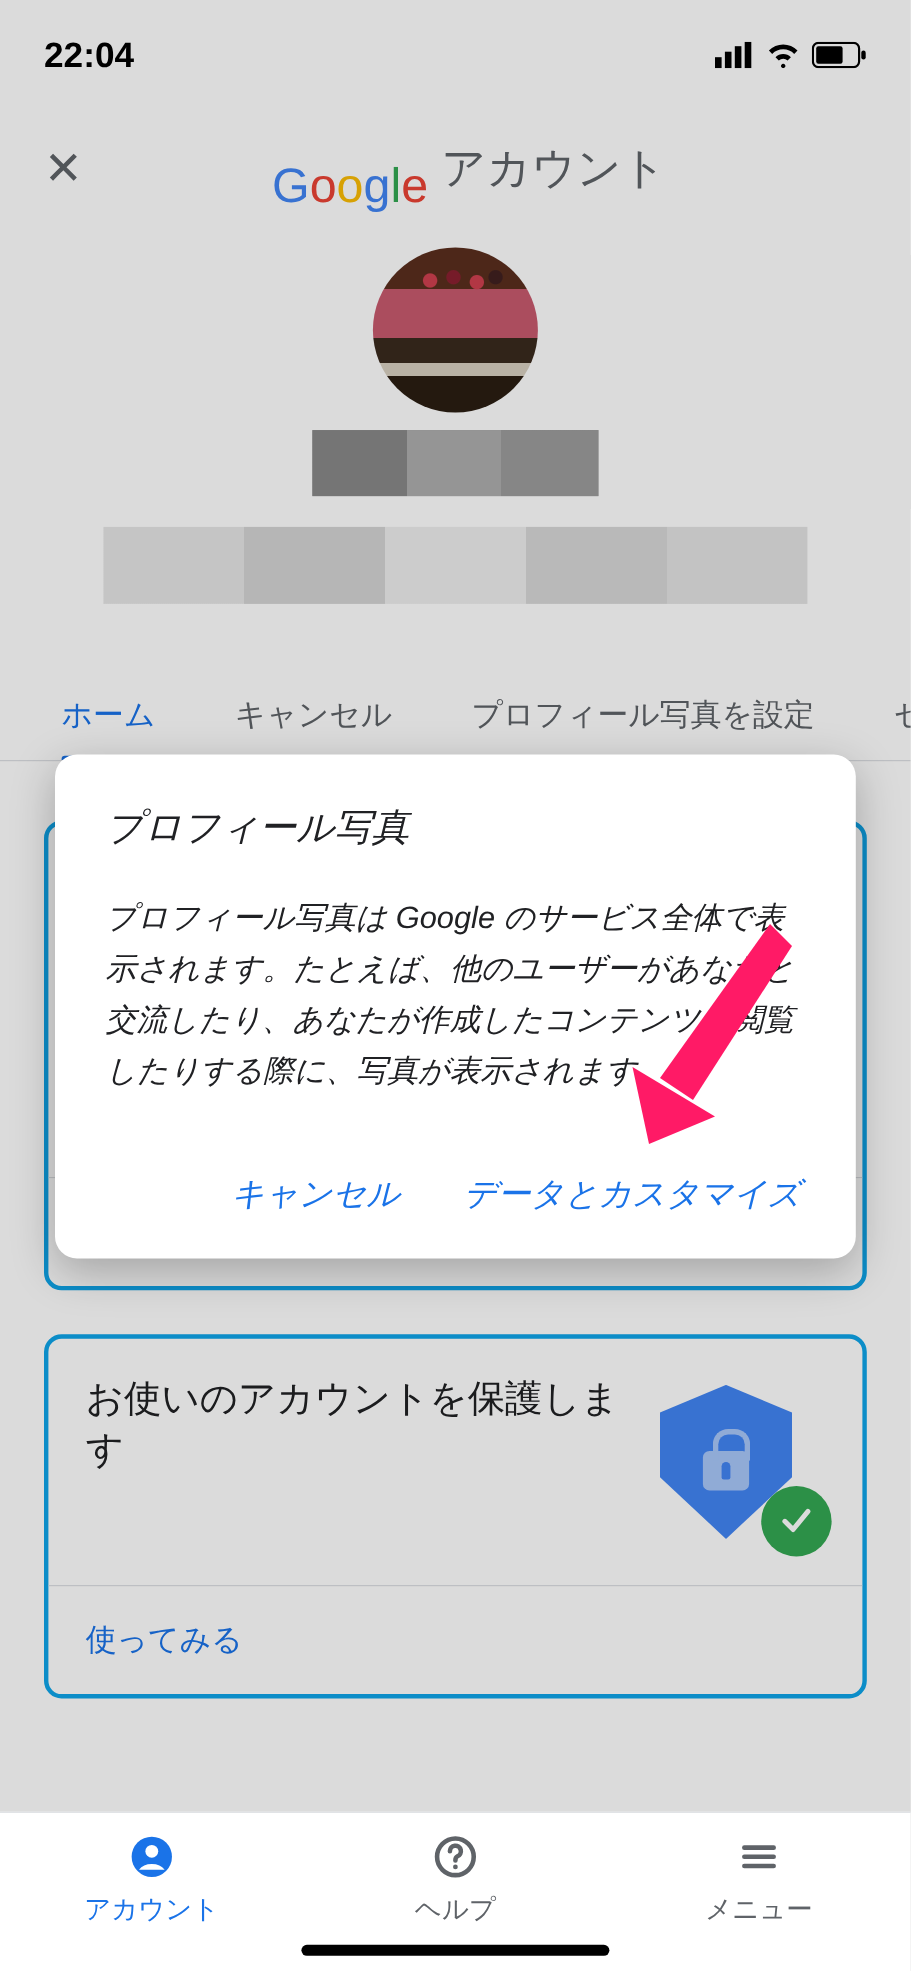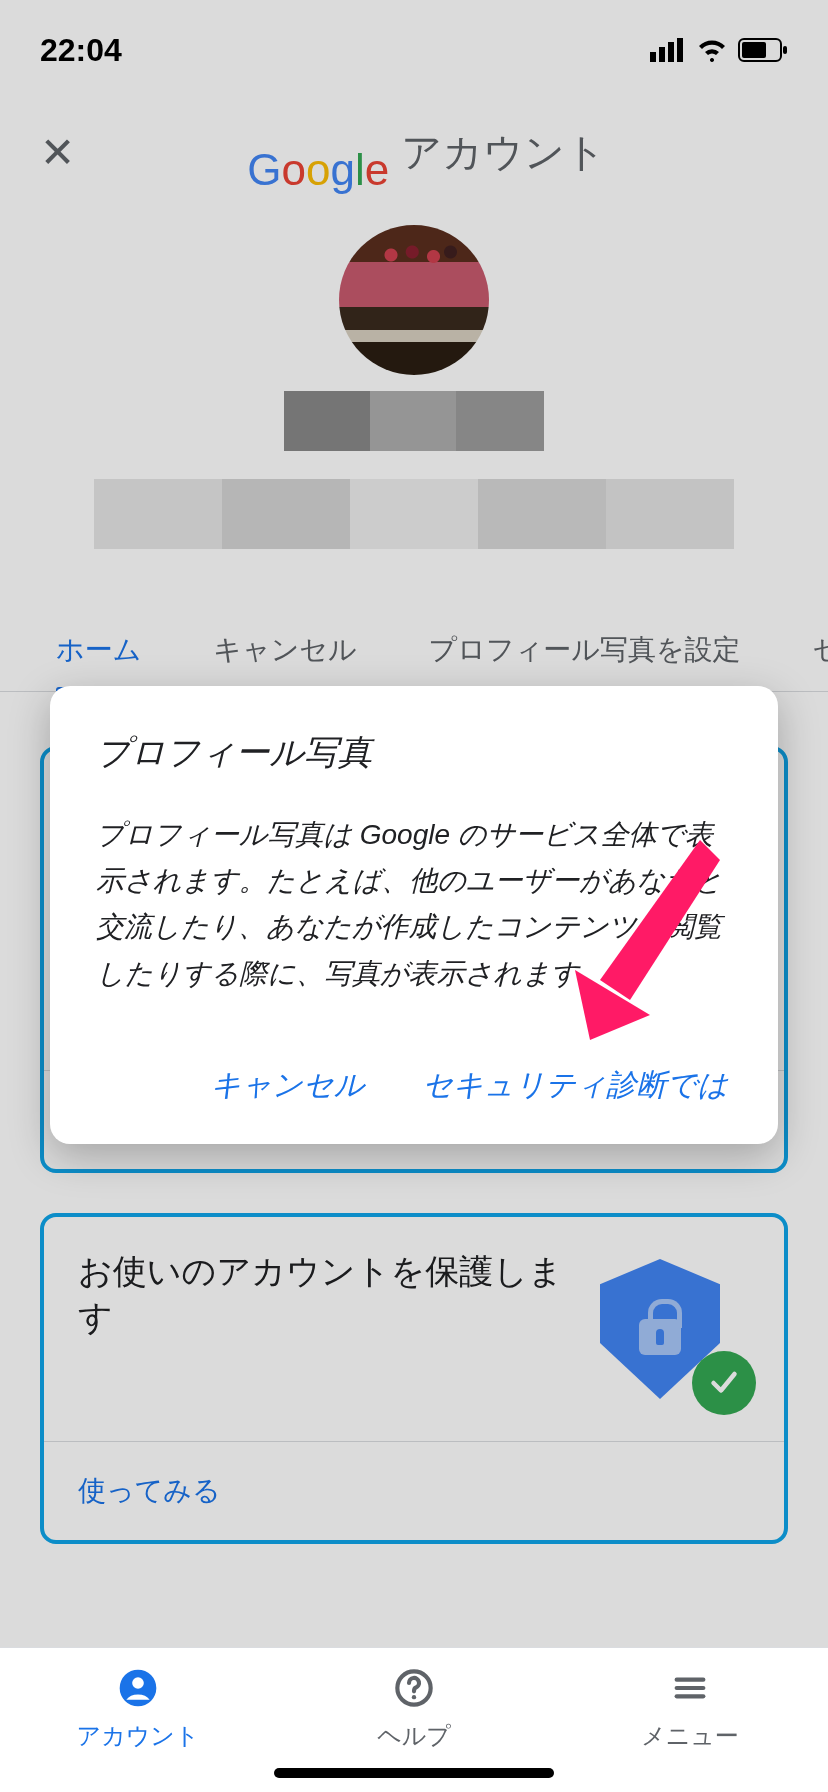--- a/index.html
+++ b/index.html
@@ -337,21 +337,21 @@
   </div>
 </div>
 
 <div class="overlay"></div>
 
 <div class="dialog">
   <div class="dialog-title">プロフィール写真</div>
   <div class="dialog-body">プロフィール写真は Google のサービス全体で表示されます。たとえば、他のユーザーがあなたと交流したり、あなたが作成したコンテンツを閲覧したりする際に、写真が表示されます。</div>
   <div class="dialog-actions">
     <div class="dialog-btn">キャンセル</div>
-    <div class="dialog-btn">セキュリティ診断では</div>
+    <div class="dialog-btn">データとカスタマイズ</div>
   </div>
 </div>
 
 <svg class="arrow" viewBox="0 0 160 200">
   <defs></defs>
   <polygon points="140,0 160,20 70,160 40,140" fill="#ff1a66"></polygon>
   <polygon points="30,200 15,130 90,175" fill="#ff1a66"></polygon>
 </svg>
 
 <div class="bottom-nav">

